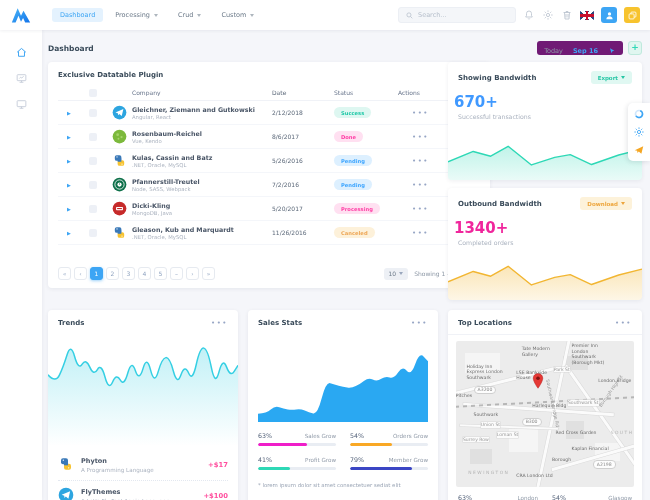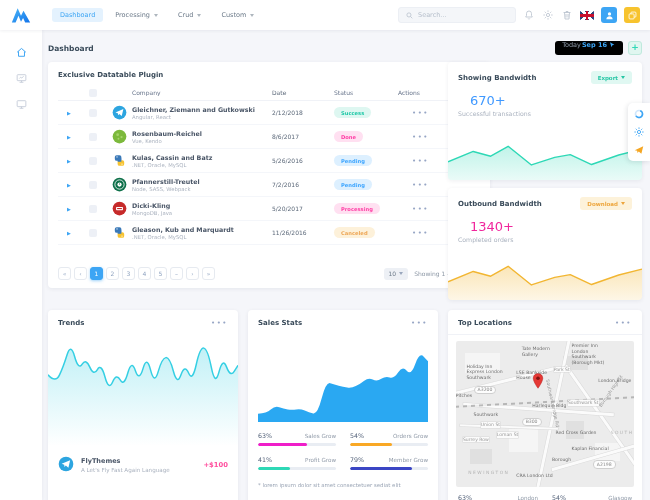--- a/index.html
+++ b/index.html
@@ -38,22 +38,22 @@
   .sidebar { position:absolute; top:30px; left:0; width:42px; height:470px; background:#fff;
              box-shadow:1px 0 3px rgba(30,45,70,.05); display:flex; flex-direction:column;
              align-items:center; padding-top:16px; gap:13px; z-index:20; }
   .side-ico { width:13px; height:13px; cursor:pointer; }
 
   
   .page-head { position:absolute; top:38px; left:48px; right:8px; height:20px;
                display:flex; align-items:center; }
   .page-title { font-size:7.5px; font-weight:600; color:#3a4b5a; }
   .head-right { margin-left:auto; display:flex; align-items:center; gap:5px; }
-  .date-pill { background:#000000; border-radius:3px; height:14px; padding:0 7px;
-               display:flex; align-items:flex-start; gap:1px; font-size:6.5px; color:#8c97a5; cursor:pointer; }
+  .date-pill { background:#701a75; border-radius:3px; height:14px; padding:0 7px;
+               display:flex; align-items:flex-end; gap:10px; font-size:6.5px; color:#8c97a5; cursor:pointer; }
   .date-pill b { color:#3da5f4; font-weight:600; }
   .plus-btn { width:14px; height:14px; border-radius:3px; background:#e0f6f0; border:1px solid #bfe9dd;
               color:#2ed8b6; font-size:9px; font-weight:700; line-height:11px; text-align:center; cursor:pointer; }
 
   
   .card { position:absolute; background:#fff; border-radius:4px; box-shadow:0 1px 4px rgba(21,34,50,.07); }
   .card-head { display:flex; align-items:center; padding:9px 10px 0 10px; }
   .card-title { font-size:7px; font-weight:600; color:#3a4b5a; }
   .dots { margin-left:auto; color:#97a6c5; font-size:7px; letter-spacing:1.5px; cursor:pointer; }
 
@@ -94,21 +94,21 @@
   .pagi-right { margin-left:auto; display:flex; align-items:center; gap:6px; }
   .size-pill { background:#edf0f5; border-radius:3px; height:12px; padding:0 5px; font-size:6px;
                color:#6c7a89; display:flex; align-items:center; gap:3px; cursor:pointer; }
   .pagi-summary { font-size:6px; color:#8c97a5; }
 
   
   .mini-btn { margin-left:auto; height:13px; border-radius:3px; font-size:5.5px; font-weight:600;
               display:flex; align-items:center; gap:3px; padding:0 7px; cursor:pointer; }
   .mini-btn.teal { background:#e0f8f2; color:#26c6a5; }
   .mini-btn.amber { background:#fdf2da; color:#eda53c; }
-  .big-num { font-size:13px; font-weight:400; margin:9px 0 2px 22px; }
+  .big-num { font-size:15px; font-weight:700; margin:9px 0 2px 6px; }
   .sub-label { font-size:6.2px; color:#aab2bf; margin-left:10px; }
   .chart-wrap { position:absolute; left:0; right:0; bottom:0; overflow:hidden; border-radius:0 0 4px 4px; }
   .chart-wrap svg { display:block; width:100%; height:100%; }
   #chart-inbound-wrap, #chart-outbound-wrap { height:48px; }
 
   
   #chart-trends-wrap { top:26px; height:110px; bottom:auto; border-radius:0; }
   .trend-list { position:absolute; top:140px; left:10px; right:10px; }
   .trend-item { display:flex; align-items:center; gap:7px; padding:6px 0; }
   .trend-item + .trend-item { border-top:1px dotted #e3e8f0; }
@@ -496,20 +496,34 @@
             <linearGradient id="g-tr" x1="0" y1="0" x2="0" y2="1">
           <stop class="s0" offset="0" stop-color="rgba(53,207,227,0.30)"></stop>
               <stop class="s1" offset="1" stop-color="rgba(53,207,227,0)"></stop>
             </linearGradient>
           </defs>
         <path class="area" fill="url(#g-tr)" d="M 0 35.32 Q 4 42.879999999999995 6 35.589999999999996 Q 8 28.299999999999997 10 17.23 Q 12 6.160000000000004 14 18.580000000000002 Q 16 31 18 25.6 Q 20 20.200000000000003 22 28.3 Q 24 36.4 26 30.46 Q 28 24.520000000000003 30 37.21 Q 32 49.9 34 41.8 Q 36 33.7 38 39.91 Q 40 46.12 42 33.699999999999996 Q 44 21.279999999999994 46 31.539999999999996 Q 48 41.8 50 29.65 Q 52 17.5 54 31 Q 56 44.5 58 32.35 Q 60 20.200000000000003 62 19.660000000000004 Q 64 19.120000000000005 66 32.08 Q 68 45.04 70 35.32 Q 72 25.6 74 33.7 Q 76 41.8 78 26.139999999999997 Q 80 10.479999999999997 82 11.02 Q 84 11.560000000000002 86 28.84 Q 88 46.12 90 32.620000000000005 Q 92 19.120000000000005 94 28.300000000000004 Q 96 37.480000000000004 98 32.080000000000005 L 100 26.680000000000003 L 100 100 L 0 100 Z"></path>
         <path class="line" fill="none" stroke-width="1.5" vector-effect="non-scaling-stroke" stroke-linejoin="round" d="M 0 35.32 Q 4 42.879999999999995 6 35.589999999999996 Q 8 28.299999999999997 10 17.23 Q 12 6.160000000000004 14 18.580000000000002 Q 16 31 18 25.6 Q 20 20.200000000000003 22 28.3 Q 24 36.4 26 30.46 Q 28 24.520000000000003 30 37.21 Q 32 49.9 34 41.8 Q 36 33.7 38 39.91 Q 40 46.12 42 33.699999999999996 Q 44 21.279999999999994 46 31.539999999999996 Q 48 41.8 50 29.65 Q 52 17.5 54 31 Q 56 44.5 58 32.35 Q 60 20.200000000000003 62 19.660000000000004 Q 64 19.120000000000005 66 32.08 Q 68 45.04 70 35.32 Q 72 25.6 74 33.7 Q 76 41.8 78 26.139999999999997 Q 80 10.479999999999997 82 11.02 Q 84 11.560000000000002 86 28.84 Q 88 46.12 90 32.620000000000005 Q 92 19.120000000000005 94 28.300000000000004 Q 96 37.480000000000004 98 32.080000000000005 L 100 26.680000000000003" stroke="#35cfe3"></path>
       </svg>
     </div>
     <div class="trend-list" id="trend-list">
+        <div class="trend-item">
+          <span><svg viewBox="0 0 24 24">
+              <rect x="4.5" y="3.5" width="10.5" height="9" rx="3" fill="#3a79b8"></rect>
+              <rect x="9" y="11.5" width="10.5" height="9" rx="3" fill="#f7c331"></rect>
+              <rect x="9" y="9" width="6" height="5" fill="#3a79b8"></rect>
+              <circle cx="8" cy="6.3" r="1" fill="#fff"></circle>
+              <circle cx="16" cy="17.7" r="1" fill="#fff"></circle>
+            </svg></span>
+          <div>
+            <div class="trend-name">Phyton</div>
+            <div class="trend-desc">A Programming Language</div>
+          </div>
+          <span class="trend-amt">+$17</span>
+        </div>
         <div class="trend-item">
           <span><svg viewBox="0 0 24 24">
               <circle cx="12" cy="12" r="11" fill="#2da5e0"></circle>
               <path d="M5.5 11.8 18.2 6.3l-2.6 11.4-3.9-3.4-2 2.1-.3-3.2z" fill="#fff"></path>
             </svg></span>
           <div>
             <div class="trend-name">FlyThemes</div>
             <div class="trend-desc">A Let's Fly Fast Again Language</div>
           </div>
           <span class="trend-amt">+$100</span>

